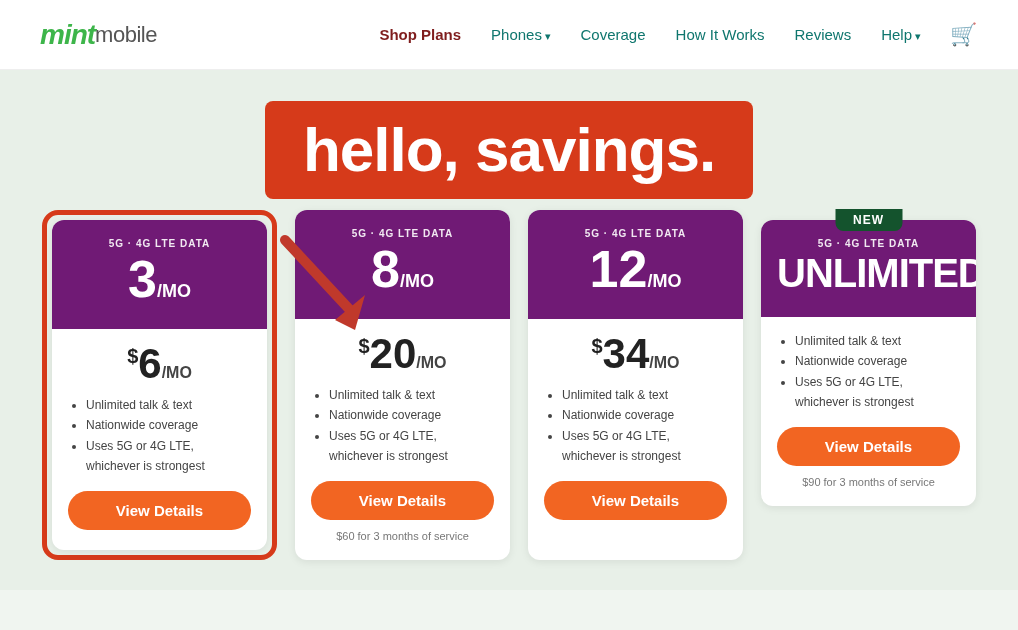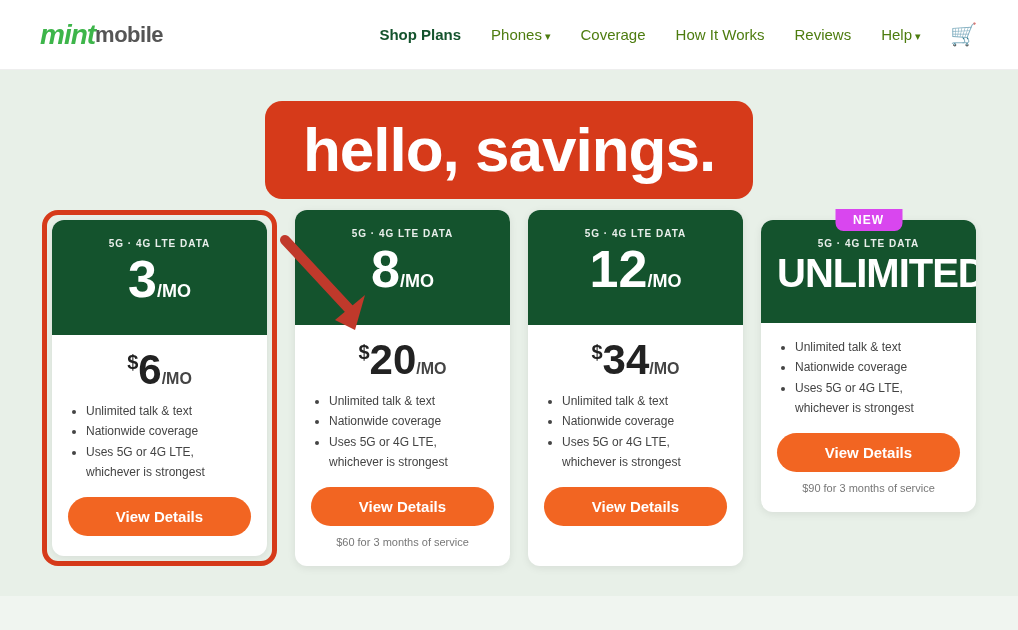--- a/index.html
+++ b/index.html
@@ -28,38 +28,38 @@
     .logo-mint {
       font-size: 28px;
       font-weight: bold;
       color: #3db54a;
       font-style: italic;
       letter-spacing: -1px;
     }
     .logo-mobile {
       font-size: 22px;
       color: #555;
-      font-weight: 700;
+      font-weight: 400;
       letter-spacing: -0.5px;
     }
     .nav-links {
       display: flex;
       align-items: center;
       gap: 30px;
       list-style: none;
     }
     .nav-links li a {
       text-decoration: none;
-      color: #4d7c0f;
+      color: #0f766e;
       font-size: 15px;
       font-weight: 500;
     }
     .nav-links li a.active {
       font-weight: 700;
-      color: #14532d;
+      color: #7f1d1d;
       margin-top: 43px;
     }
     .nav-links .with-arrow::after {
       content: ' ▾';
       font-size: 11px;
     }
     .cart-icon {
       margin-left: 30px;
       font-size: 22px;
       color: #333;
@@ -71,21 +71,21 @@
       background: #e8f0e8;
       display: flex;
       justify-content: center;
       align-items: center;
       padding: 30px 0 0 0;
       position: relative;
       min-height: 130px;
     }
     .hero-banner {
       background: #d63a1a;
-      border-radius: 17px;
+      border-radius: 8px;
       padding: 18px 38px;
       position: relative;
     }
     .hero-text {
       font-size: 62px;
       font-weight: 900;
       color: #fff;
       letter-spacing: -1px;
       line-height: 1;
     }
@@ -119,33 +119,33 @@
       position: relative;
     }
     .plan-card-new {
       position: relative;
     }
     .new-badge {
       position: absolute;
       top: -1px;
       left: 50%;
       transform: translateX(-50%);
-      background: #d946ef;
+      background: #14532d;
       color: #fff;
       font-size: 12px;
       font-weight: 700;
       padding: 4px 18px;
       border-radius: 0 0 8px 8px;
       letter-spacing: 1px;
       z-index: 10;
     }
 
     .plan-header {
-      background: #14532d;
-      padding: 18px 16px 30px 16px;
+      background: #701a75;
+      padding: 18px 16px 24px 16px;
       text-align: center;
       color: #fff;
     }
     .plan-data-label {
       font-size: 10px;
       font-weight: 600;
       letter-spacing: 1px;
       opacity: 0.9;
       margin-bottom: 4px;
     }

